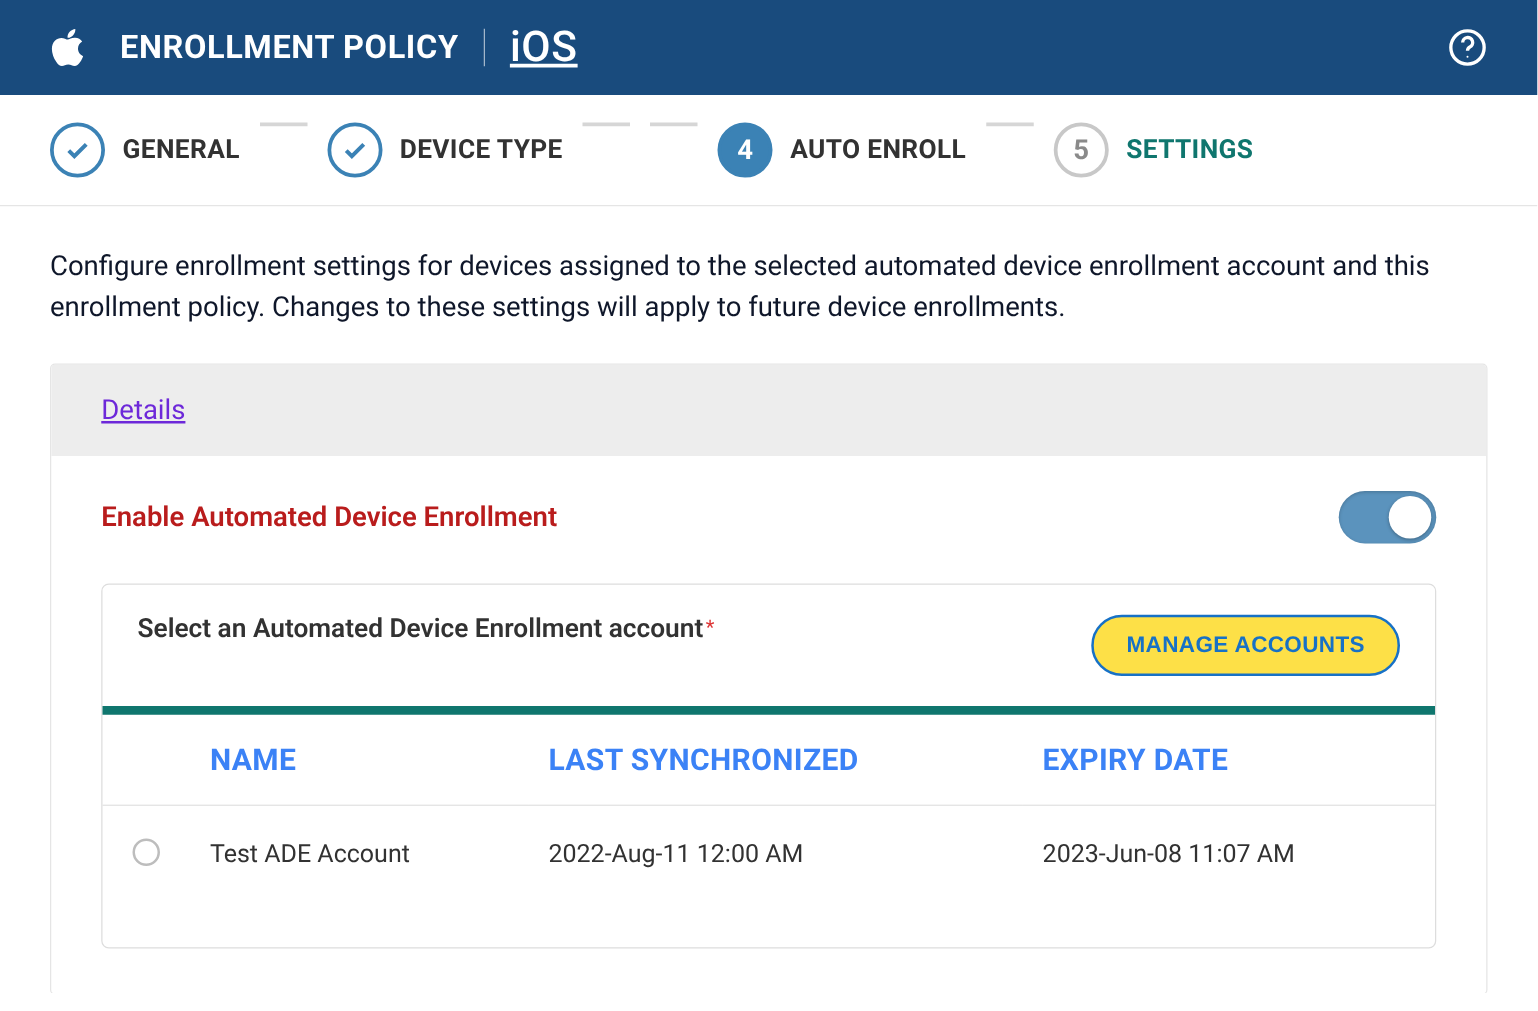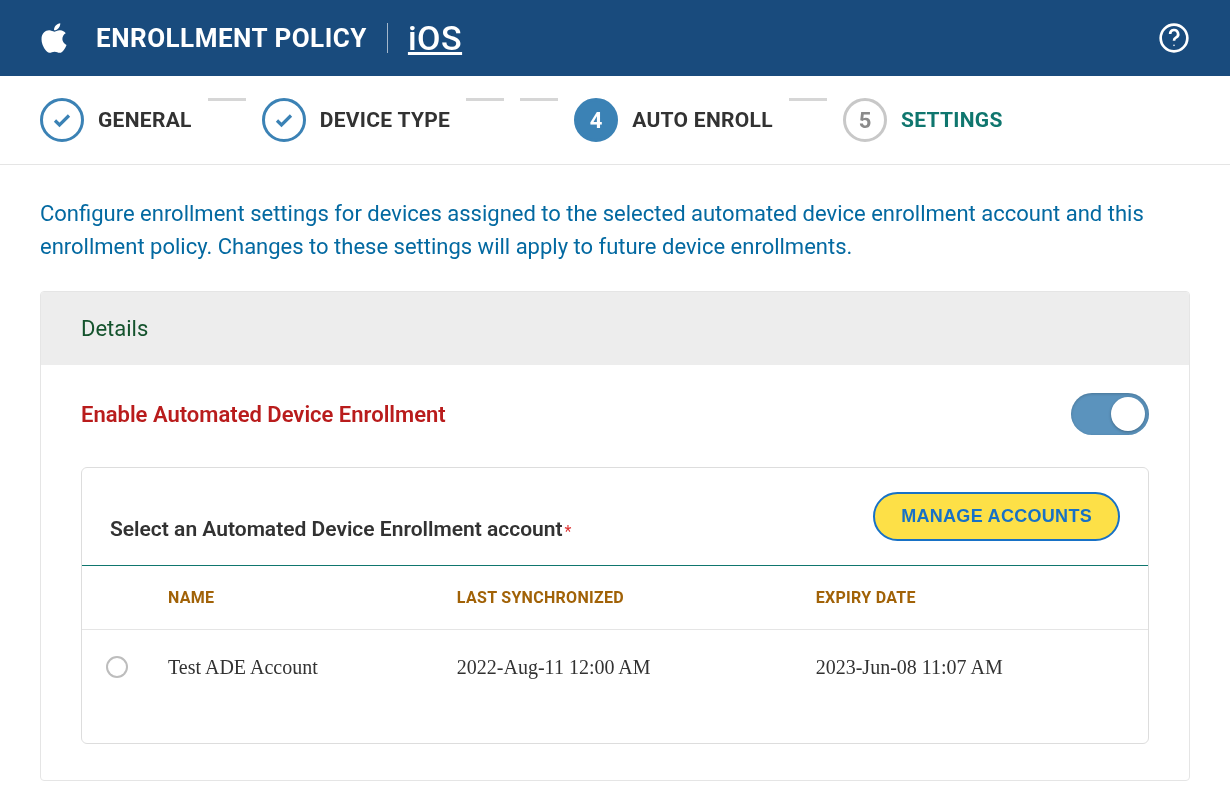--- a/index.html
+++ b/index.html
@@ -100,34 +100,35 @@
   .check-svg { width: 24px; height: 24px; stroke-width: 3.2; fill: none; }
   
   .body-scroll {
     height: calc(809px - 88px - 92px);
     overflow-y: auto;
     padding-bottom: 40px;
   }
   .intro {
     font-size: 22px;
     line-height: 1.5;
-    color: #0369a1;
+    color: #0f172a;
     padding: 32px 40px 28px 40px;
   }
   .panel {
     margin: 0 40px;
     border: 1px solid #e5e5e5;
     border-radius: 4px;
     overflow: hidden;
   }
   .panel-header {
     background: #ededed;
     padding: 24px 40px;
     font-size: 22px;
-    color: #14532d;
+    color: #6d28d9;
+    text-decoration: underline;
   }
   .toggle-row {
     display: flex;
     align-items: center;
     padding: 28px 40px 20px 40px;
   }
   .toggle-label {
     font-size: 22px;
     font-weight: 600;
     color: #b91c1c;
@@ -152,23 +153,23 @@
     border-radius: 50%;
     box-shadow: 0 1px 3px rgba(0,0,0,0.3);
   }
   .ade-box {
     margin: 12px 40px 36px 40px;
     border: 1px solid #ddd;
     border-radius: 6px;
   }
   .ade-head {
     display: flex;
-    align-items: flex-end;
+    align-items: flex-start;
     padding: 24px 28px;
-    border-bottom: 1px solid #0f766e;
+    border-bottom: 7px solid #0f766e;
   }
   .ade-head-label {
     font-size: 21px;
     font-weight: 600;
     color: #323232;
   }
   .required { color: #d33; margin-left: 2px; }
   .ade-head-spacer { flex: 1; }
   .manage-btn {
     border: 2px solid #1771c6;
@@ -180,33 +181,32 @@
     padding: 12px 26px;
     border-radius: 999px;
     cursor: pointer;
   }
   table.accounts {
     width: 100%;
     border-collapse: collapse;
   }
   table.accounts th {
     text-align: left;
-    font-size: 16px;
+    font-size: 24px;
     font-weight: 700;
-    color: #a16207;
+    color: #3b82f6;
     padding: 22px 16px;
     border-bottom: 1px solid #e5e5e5;
     letter-spacing: 0.3px;
   }
   table.accounts td {
     font-size: 20px;
     color: #323232;
     padding: 26px 16px 60px 16px;
     vertical-align: top;
-    font-family: Liberation Serif, serif;
   }
   .radio-cell { width: 70px; text-align: center; }
   th.radio-cell { padding-left:28px;}
   td.radio-cell { padding-left:28px; padding-top:28px;}
   .radio {
     width: 22px;
     height: 22px;
     border: 2px solid #bdbdbd;
     border-radius: 50%;
     display: inline-block;

